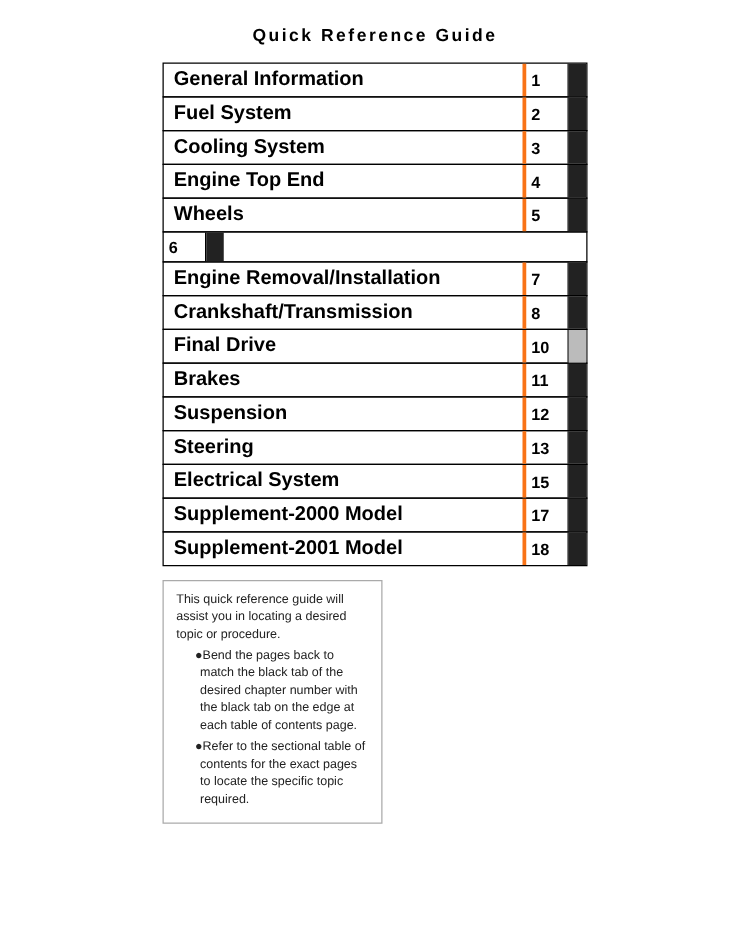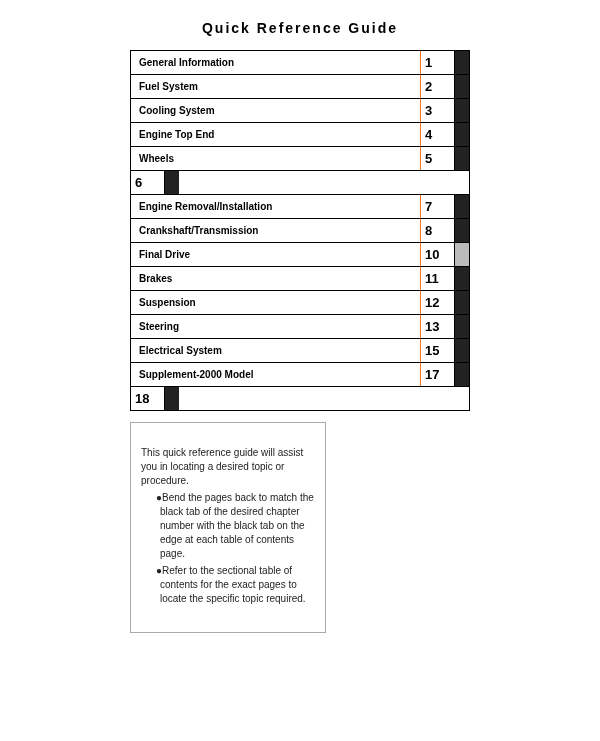--- a/index.html
+++ b/index.html
@@ -36,22 +36,22 @@
       display: flex;
       align-items: stretch;
       border: 1px solid #000;
       margin-bottom: -1px;
     }
 
     .toc-label {
       flex: 1;
       padding: 4px 8px;
       font-weight: bold;
-      font-size: 10px;
-      border-right: 1px solid #f97316;
+      font-size: 16px;
+      border-right: 3px solid #f97316;
       display: flex;
       align-items: center;
     }
 
     .toc-number {
       width: 34px;
       padding: 4px 4px;
       font-weight: bold;
       font-size: 13px;
       display: flex;
@@ -73,23 +73,23 @@
     }
 
     .bottom-section {
       display: flex;
       width: 340px;
       margin-top: 12px;
       justify-content: flex-start;
     }
 
     .info-box {
-      width: 196px;
+      width: 176px;
       border: 1px solid #aaa;
-      padding: 23px 10px;
+      padding: 8px 10px;
       font-size: 10px;
       line-height: 1.4;
       color: #222;
     }
 
     .info-box p {
       margin-bottom: 3px;
     }
 
     .info-box .bullet {
@@ -169,20 +169,21 @@
         <div class="toc-label">Electrical System</div>
         <div class="toc-number">15</div>
         <div class="toc-tab"></div>
       </div>
       <div class="toc-row">
         <div class="toc-label">Supplement-2000 Model</div>
         <div class="toc-number">17</div>
         <div class="toc-tab"></div>
       </div>
       <div class="toc-row">
+        <div class="toc-label">Supplement-2001 Model</div>
         <div class="toc-number">18</div>
         <div class="toc-tab"></div>
       </div>
     </div>
 
   <div class="bottom-section">
     <div class="info-box">
       <p>This quick reference guide will assist you in locating a desired topic or procedure.</p>
       <p class="bullet">●Bend the pages back to match the black tab of the desired chapter number with the black tab on the edge at each table of contents page.</p>
       <p class="bullet">●Refer to the sectional table of contents for the exact pages to locate the specific topic required.</p>

